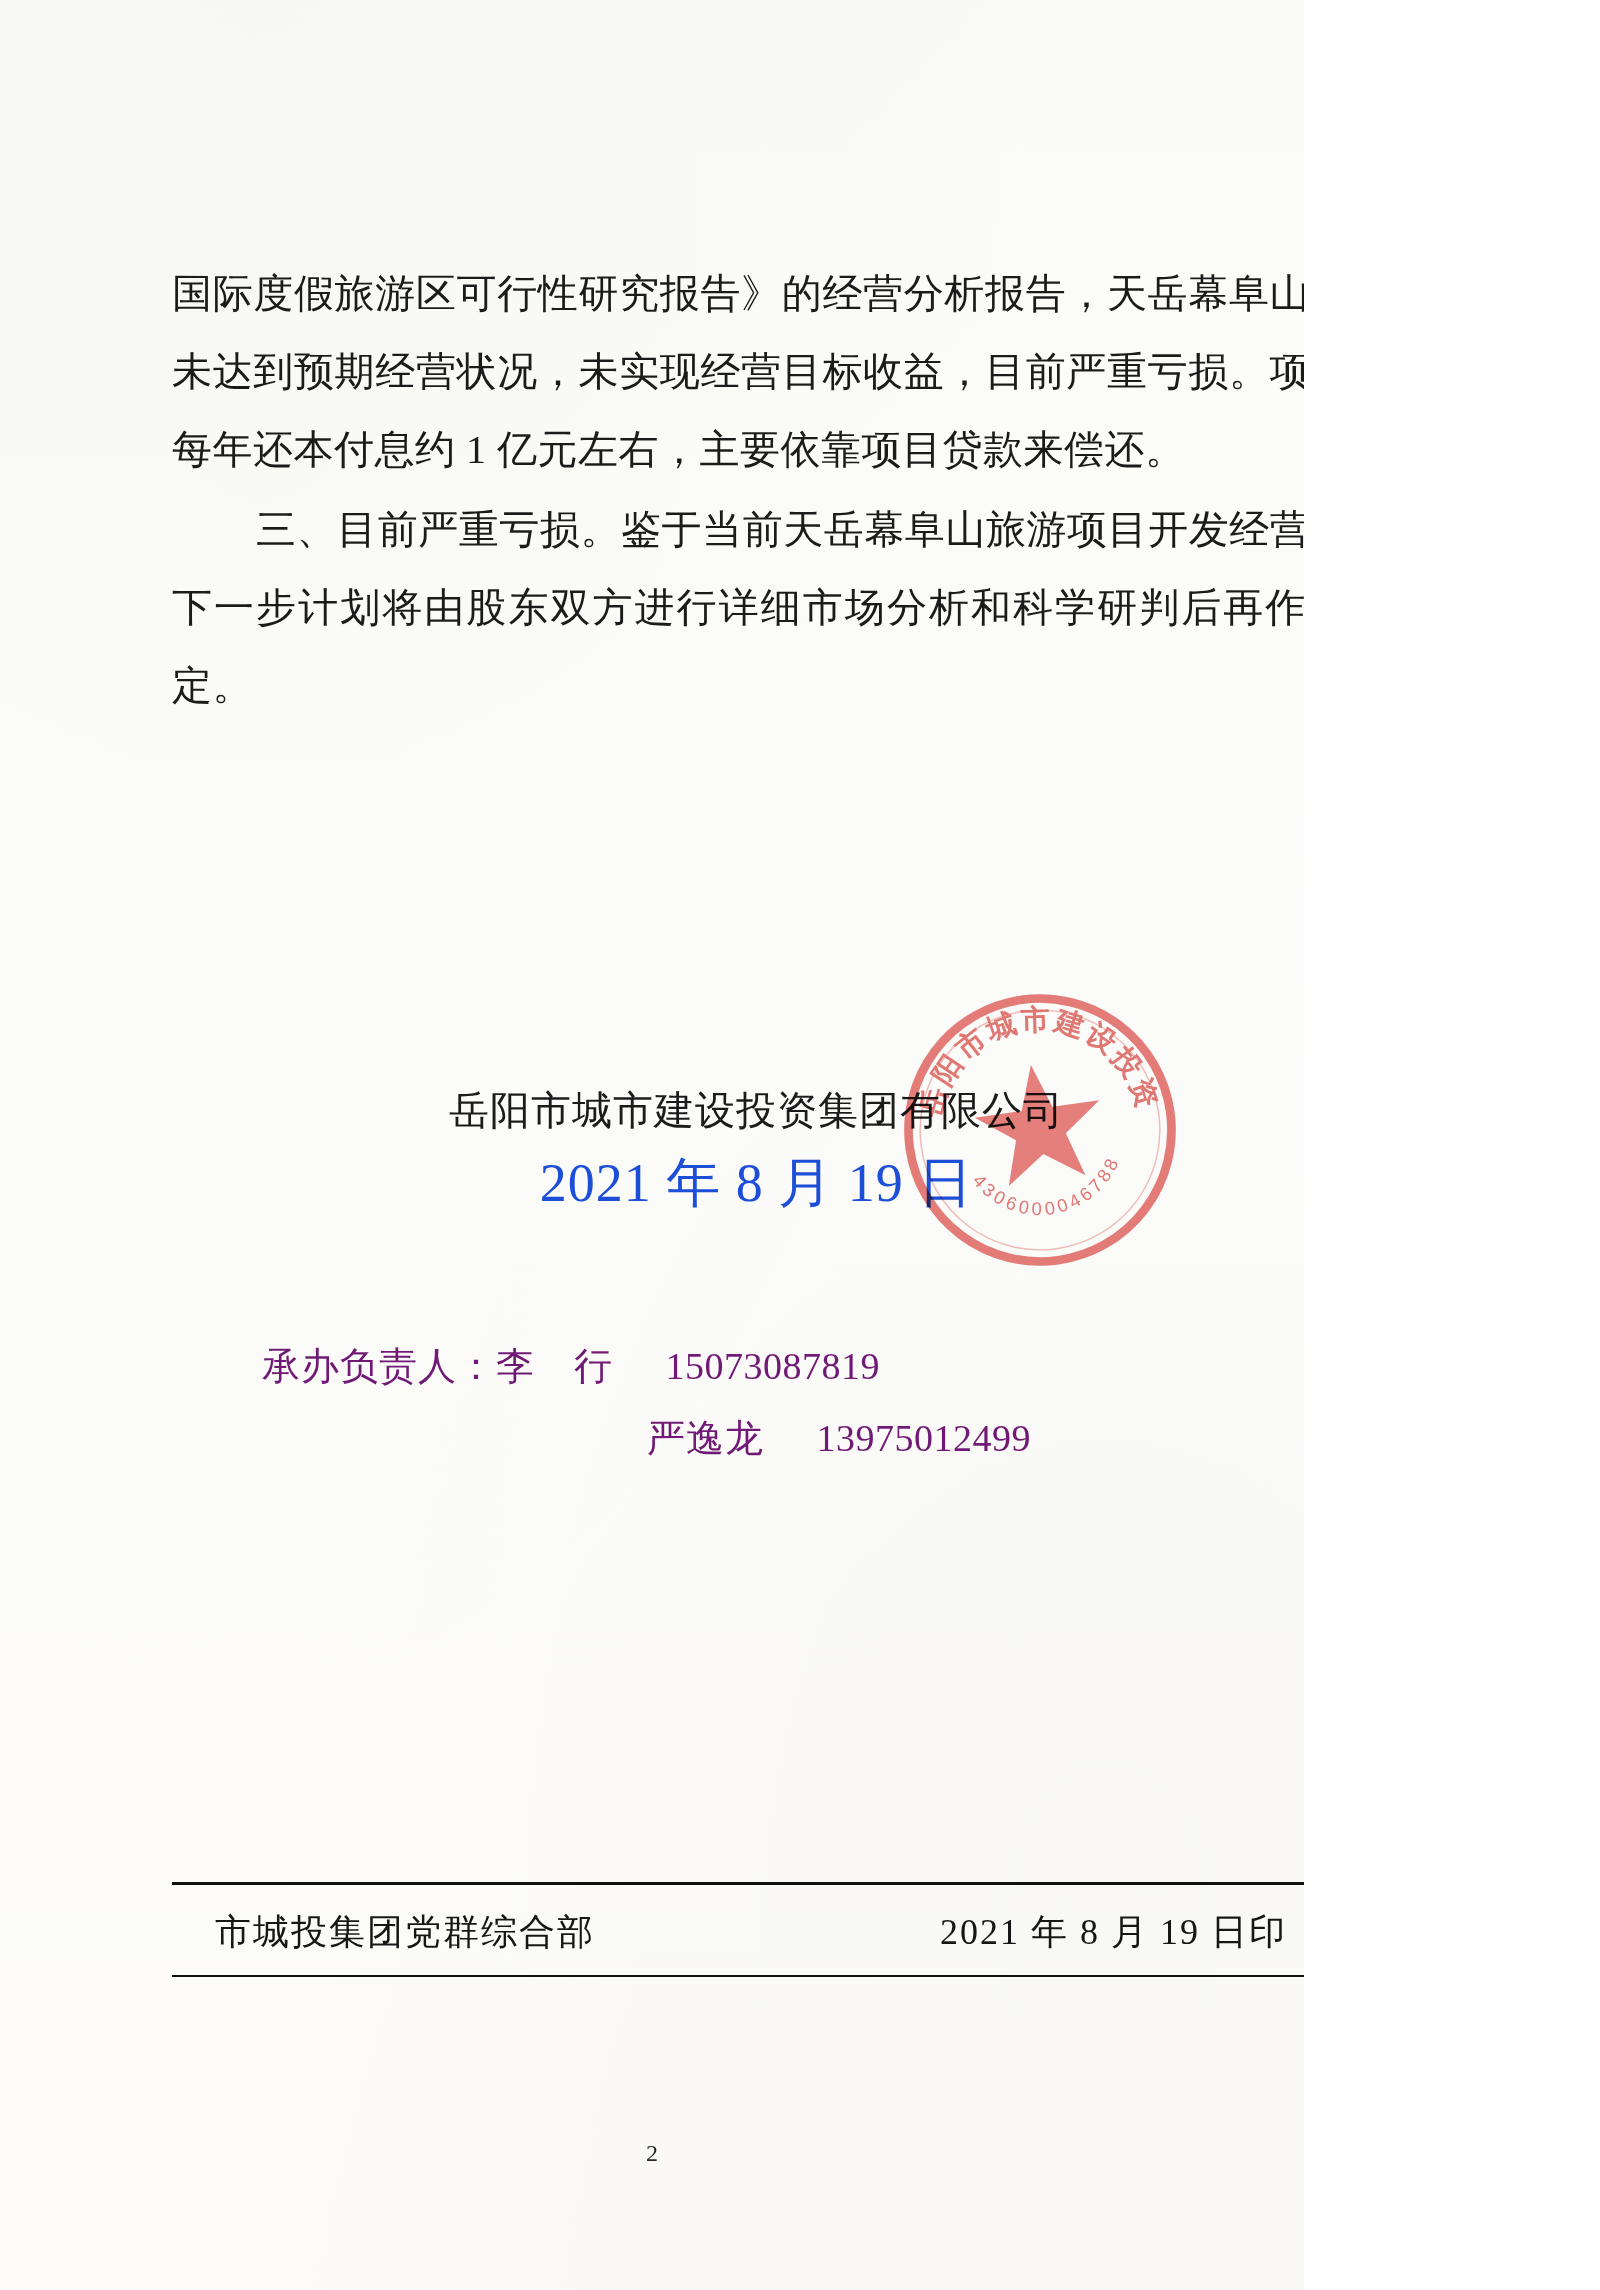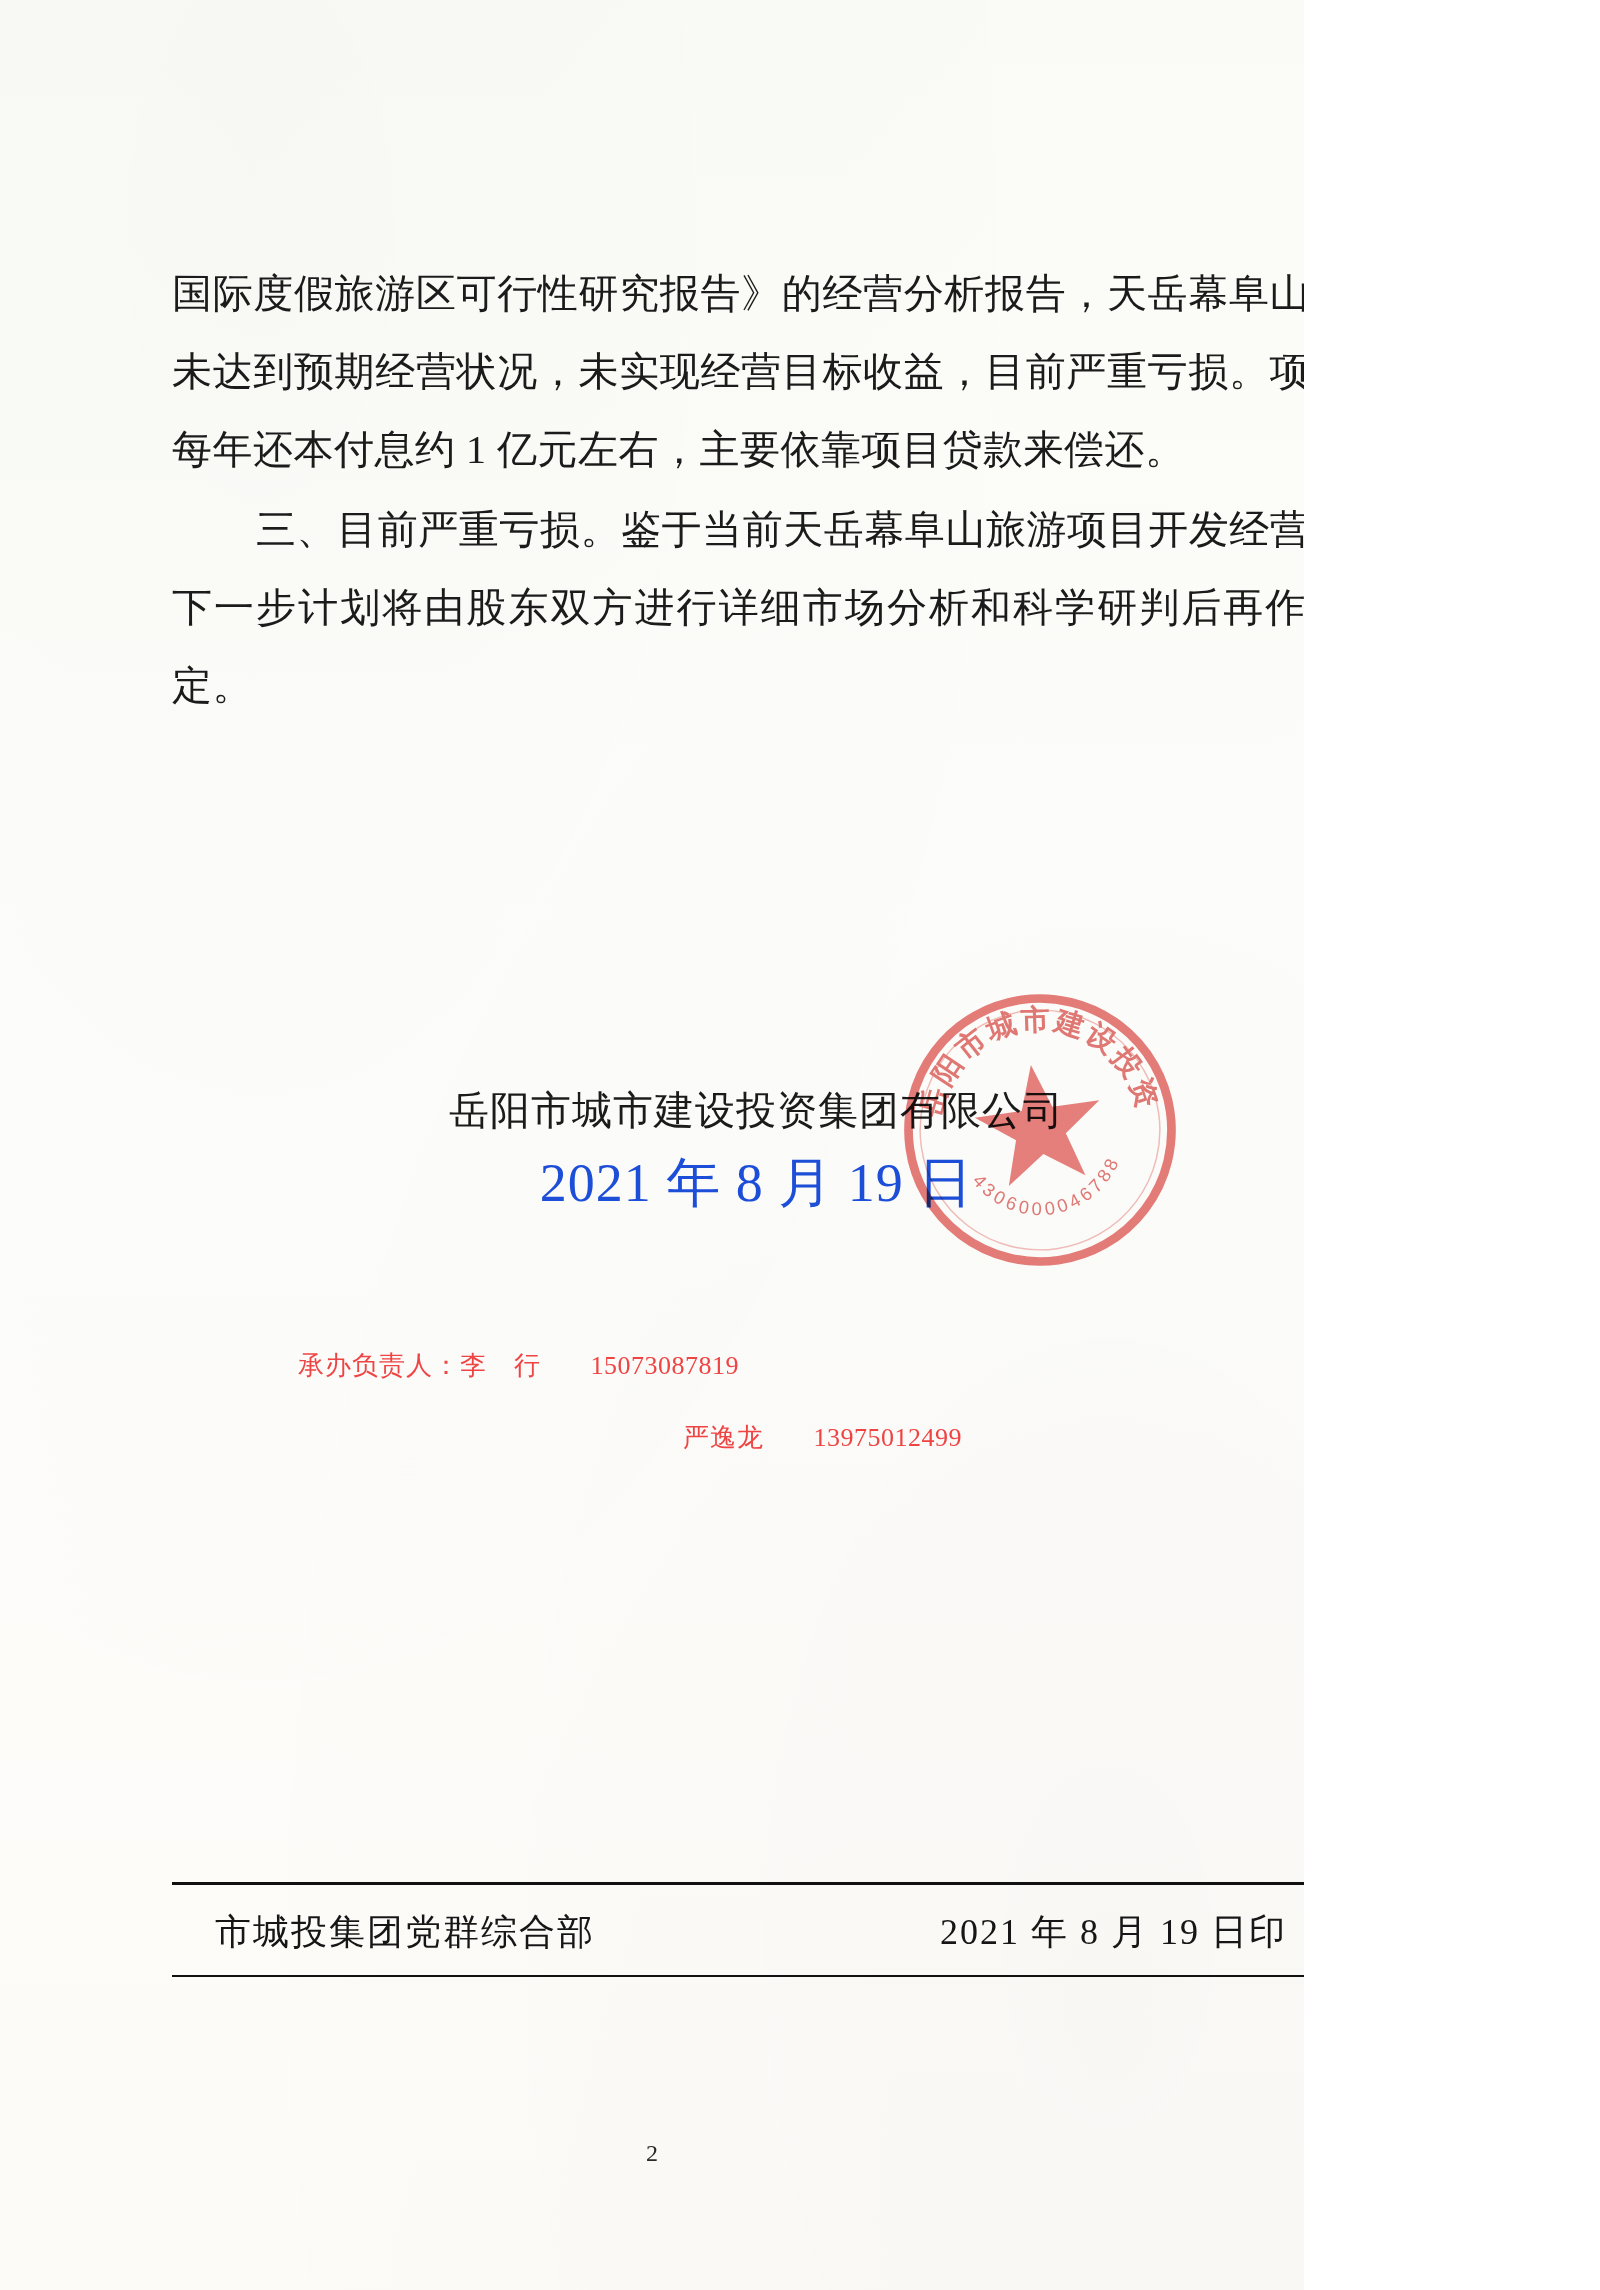--- a/index.html
+++ b/index.html
@@ -67,26 +67,25 @@
     white-space: nowrap;
     letter-spacing: 1px;
   }
   .contact-block {
     position: absolute;
     left: 262px;
     top: 1330px;
     z-index: 2;
   }
   .contact-line {
-    font-size: 26px;
+    font-size: 38px;
     line-height: 72px;
-    color: #ef4444;
+    color: #701a75;
     letter-spacing: 1px;
     white-space: nowrap;
-    margin-left: 36px;
   }
   .contact-line.offset {
     padding-left: 385px;
   }
   .num { font-family: "Liberation Serif", serif; letter-spacing: 0.5px; }
 
   
   .seal {
     position: absolute;
     left: 895px;

